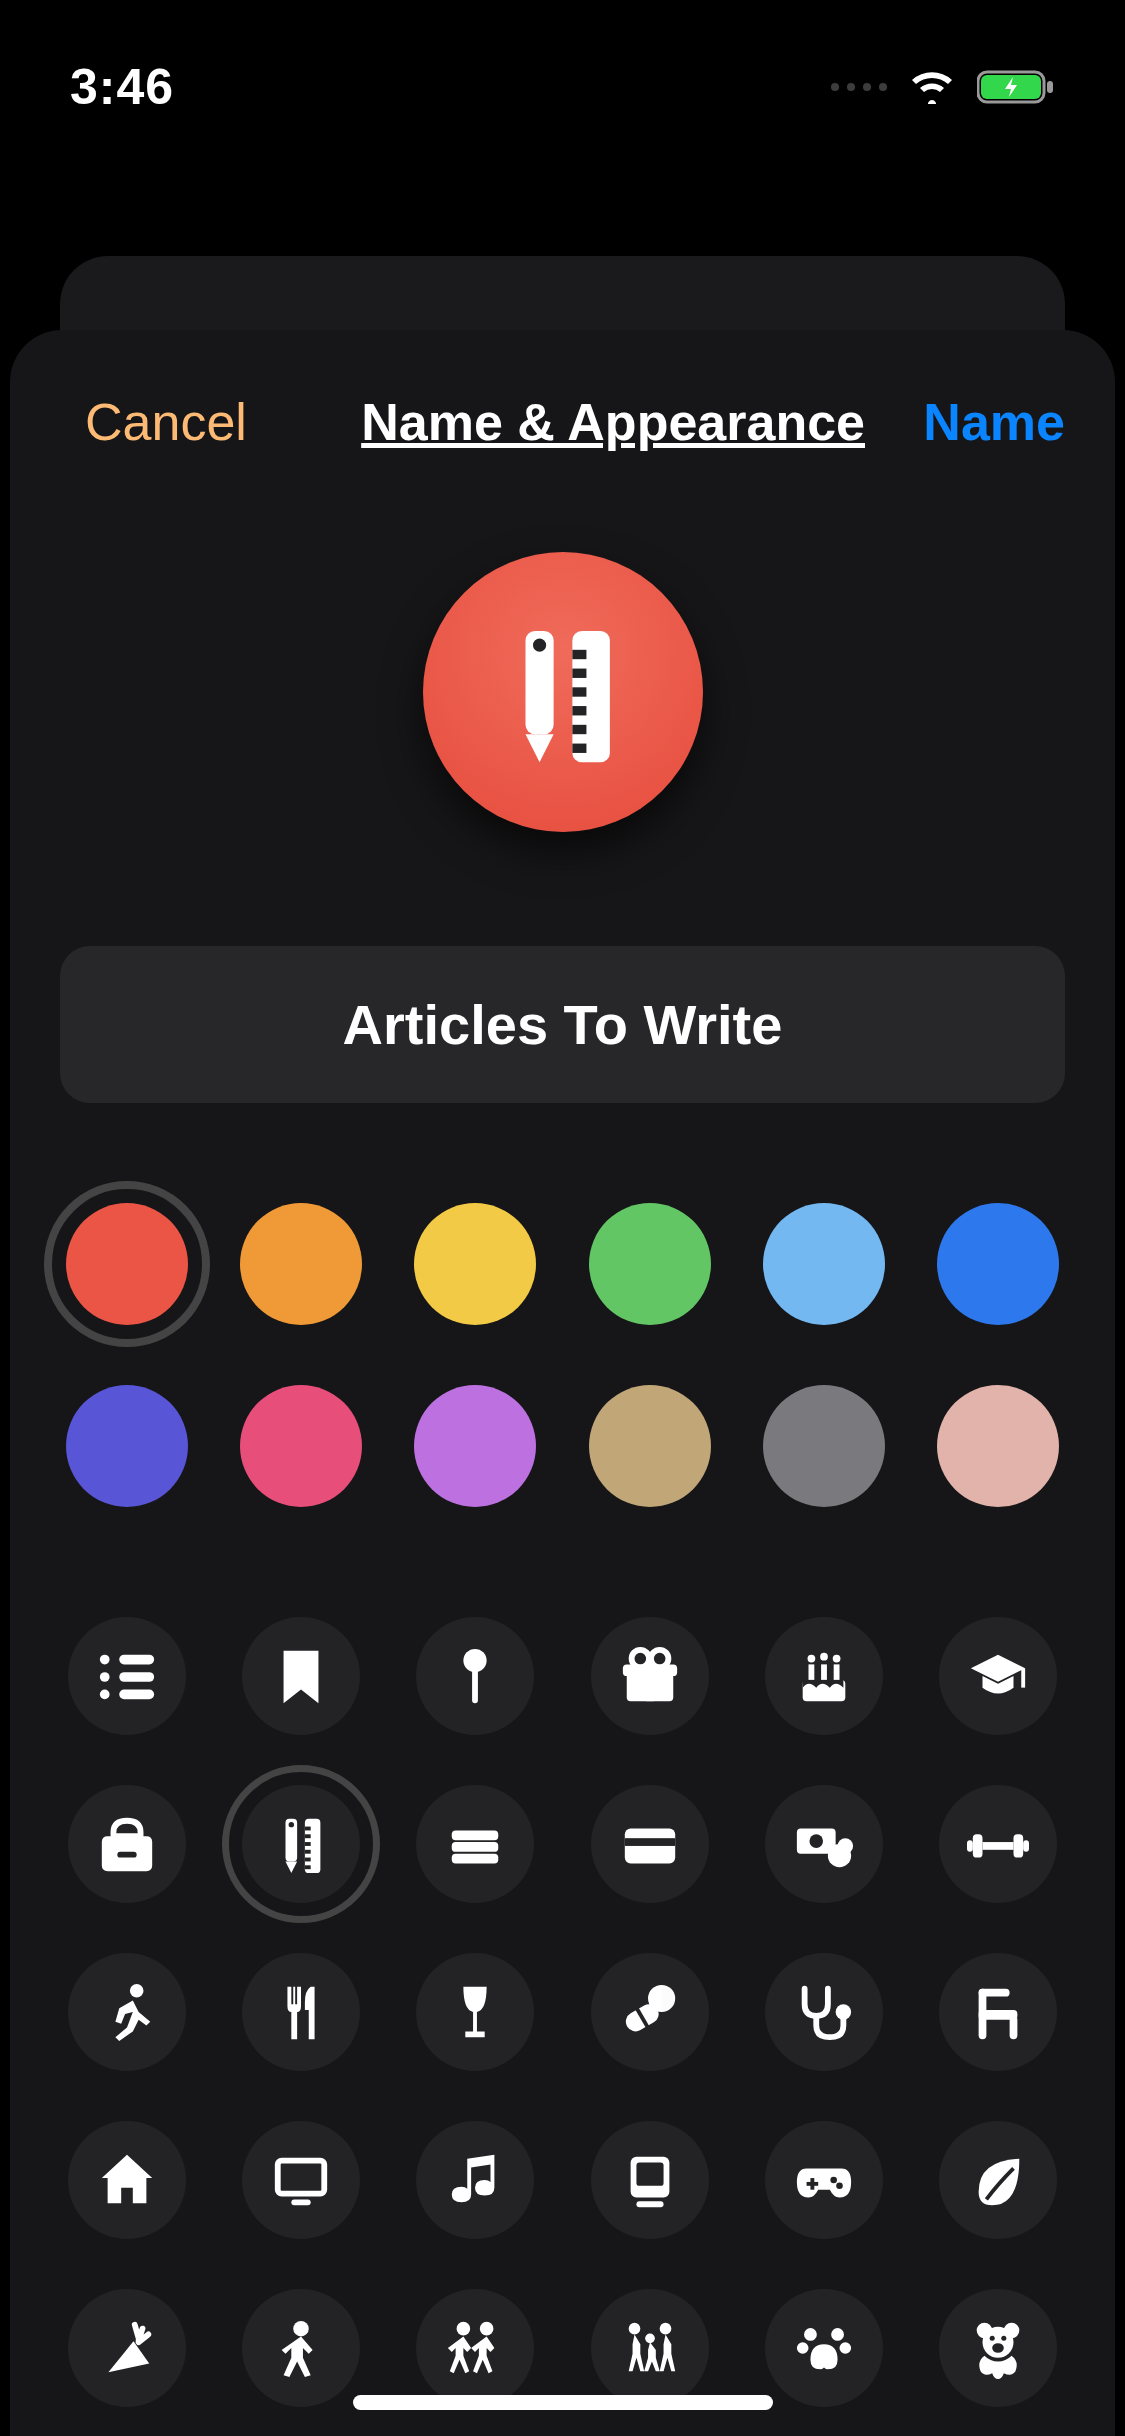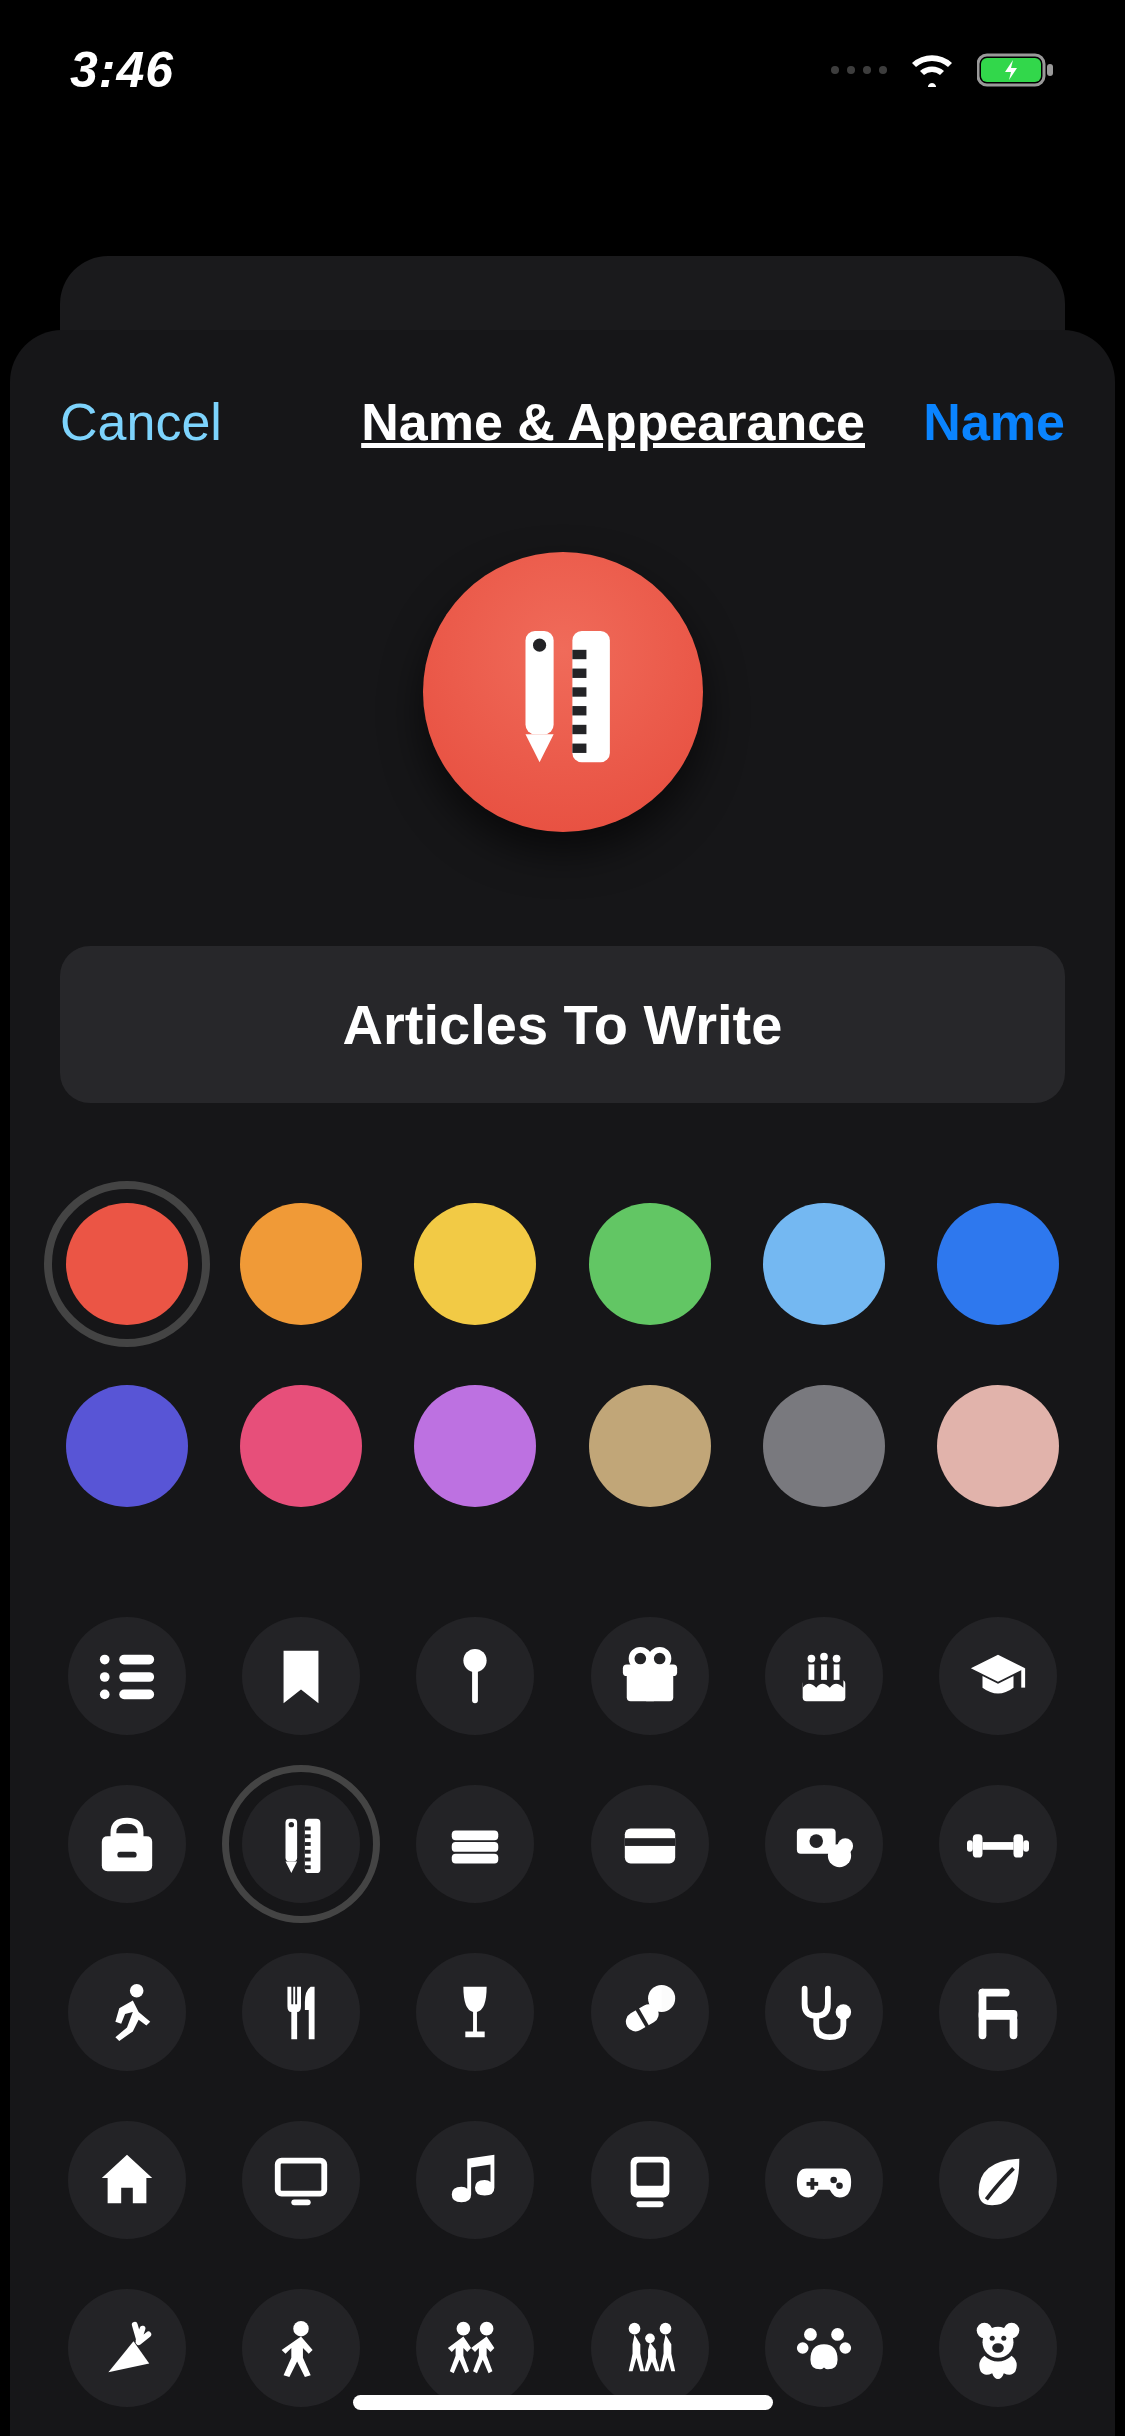--- a/index.html
+++ b/index.html
@@ -1,35 +1,35 @@
 <!DOCTYPE html>
 <html><head>
 <meta charset="utf-8">
 <style>
   * { box-sizing: border-box; margin: 0; padding: 0; }
   html, body { width: 1125px; height: 2436px; background: #000; font-family: -apple-system, "SF Pro Text", "Helvetica Neue", Arial, sans-serif; overflow: hidden; }
   .screen { width: 1125px; height: 2436px; position: relative; color: #fff; }
 
   
-  .status-bar { position: absolute; top: 0; left: 0; right: 0; height: 140px; display: flex; align-items: center; justify-content: space-between; padding: 0 70px; font-style: italic; }
+  .status-bar { position: absolute; top: 17px; left: 0; right: 0; height: 140px; display: flex; align-items: center; justify-content: space-between; padding: 0 70px; }
   .status-time { font-size: 50px; font-weight: 600; letter-spacing: 1px; }
   .status-right { display: flex; align-items: center; gap: 22px; }
   .dots { display: flex; gap: 8px; opacity: 0.45; }
   .dots span { width: 8px; height: 8px; border-radius: 50%; background: #888; }
   .wifi-icon svg, .battery-icon svg { display: block; }
 
   
   .under-sheet { position: absolute; top: 256px; left: 60px; right: 60px; height: 130px; background: #1a1a1c; border-radius: 48px 48px 0 0; }
 
   
   .sheet { position: absolute; top: 330px; left: 10px; right: 10px; bottom: 0; background: #161618; border-radius: 52px 52px 0 0; padding-top: 40px; }
   .sheet-header { display: flex; align-items: center; justify-content: space-between; padding: 22px 50px 40px 50px; }
   .sheet-title { font-size: 52px; font-weight: 600; text-align: right; flex: 1; text-decoration: underline; }
   .cancel-btn, .done-btn { font-size: 52px; background: none; border: none; cursor: pointer; min-width: 200px; text-align: left; }
-  .cancel-btn { color: #7dd3fc; }
+  .cancel-btn { color: #fdba74; margin-left: 25px; }
   .done-btn  { color: #0a84ff; font-weight: 600; text-align: right; }
 
   .preview-wrap { display: flex; justify-content: center; padding: 60px 0 60px; }
   .preview-circle { width: 280px; height: 280px; border-radius: 50%; display: flex; align-items: center; justify-content: center; box-shadow: 0 20px 40px rgba(0,0,0,0.6); }
   .preview-circle svg { width: 150px; height: 150px; fill: #fff; }
 
   .name-input-wrap { padding: 30px 50px 80px; }
   .name-input { width: 100%; background: #27272a; border: none; border-radius: 30px; color: #fff; font-size: 56px; font-weight: 700; text-align: center; padding: 46px 30px; outline: none; margin-top: 24px; }
 
   .section { padding: 20px 50px 50px; }

